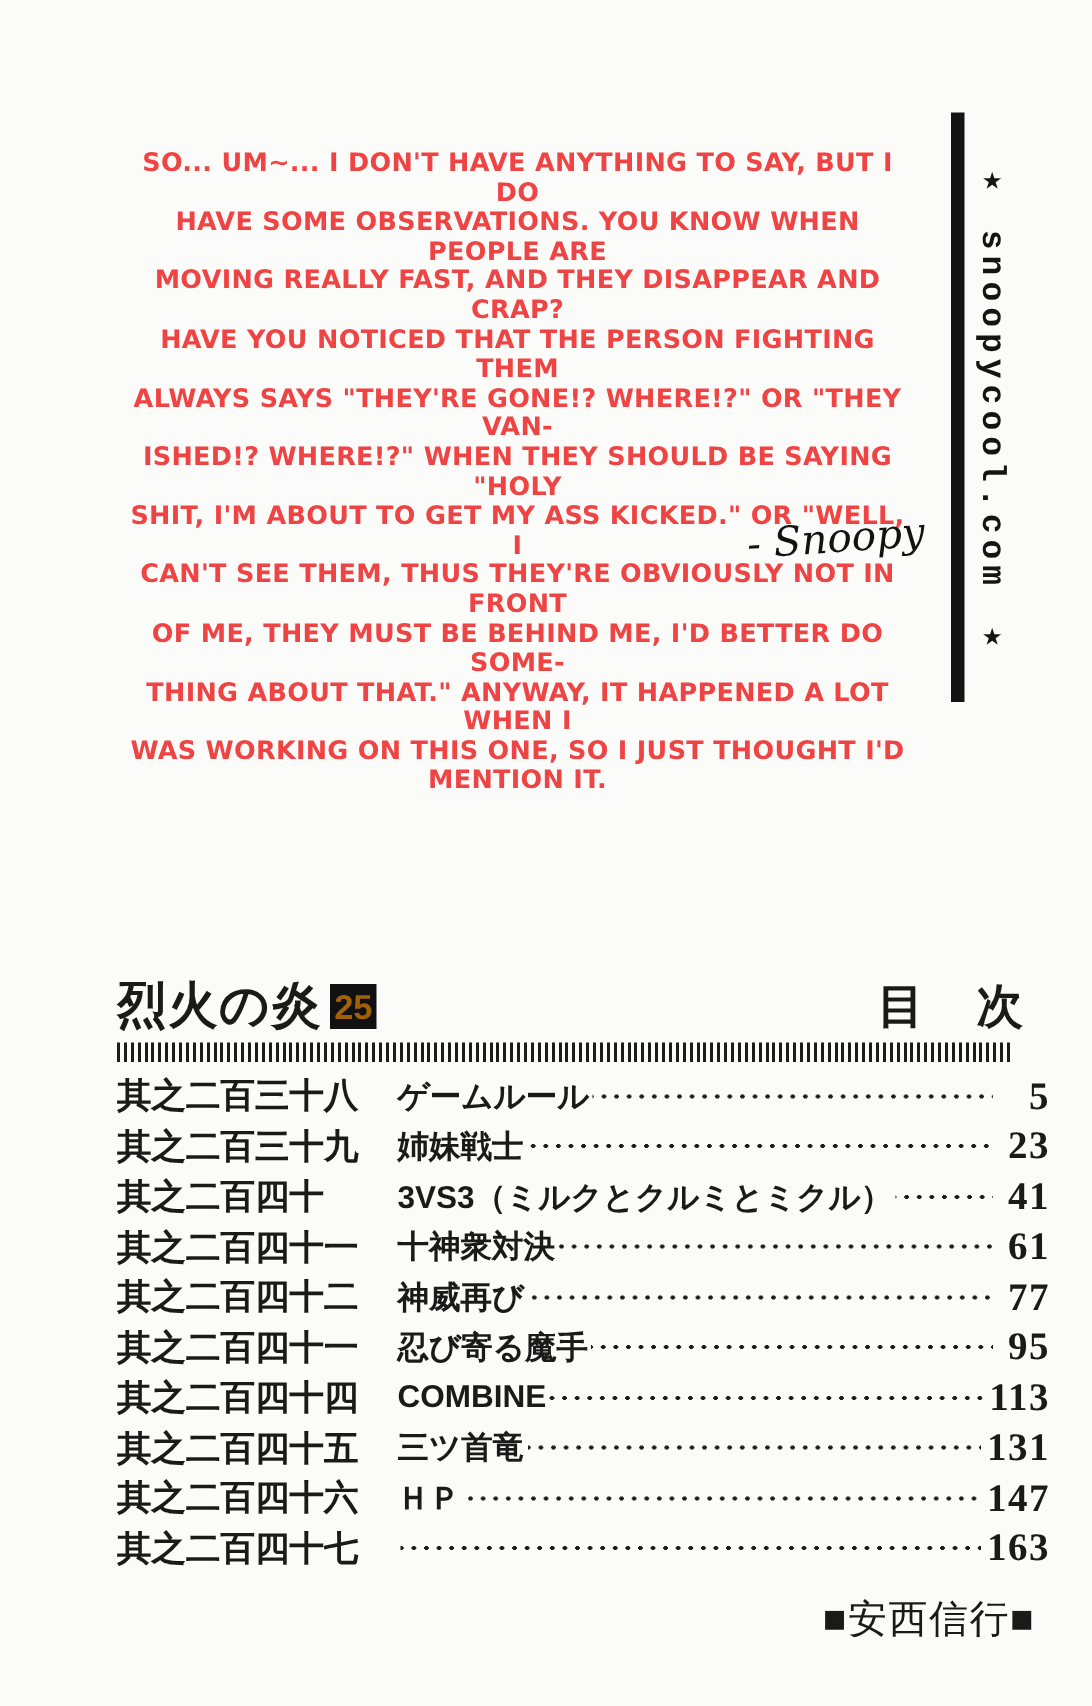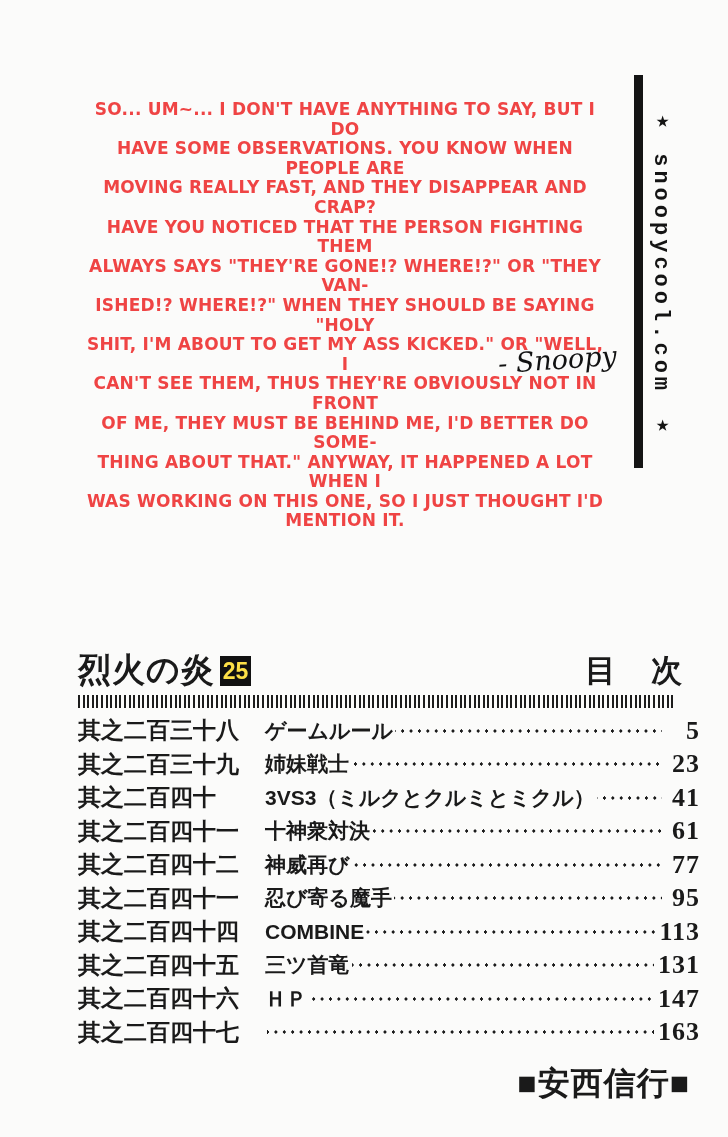--- a/index.html
+++ b/index.html
@@ -71,21 +71,21 @@
   }
   .series-title {
     font-weight: 700;
     font-size: 33px;
     letter-spacing: 1px;
     line-height: 1;
   }
   .volume-box {
     display: inline-block;
     background: #111;
-    color: #fde047;
+    color: #a16207;
     font-weight: 700;
     font-size: 23px;
     line-height: 1;
     padding: 4px 3px 3px 3px;
     margin-left: 5px;
     align-self: flex-end;
   }
   .toc-heading {
     margin-left: auto;
     font-weight: 700;
@@ -133,22 +133,22 @@
     text-align: right;
     font-family: "Liberation Serif", serif;
     font-weight: 700;
     font-size: 26px;
     letter-spacing: 1px;
   }
   .author-credit {
     margin-top: 13px;
     text-align: right;
     padding-right: 10px;
-    font-weight: 700;
-    font-size: 32px;
+    font-weight: 400;
+    font-size: 26px;
     letter-spacing: 1px;
   }
 </style>
 </head>
 <body>
 
 <div class="page">
 
   <div class="note">SO... UM~... I DON'T HAVE ANYTHING TO SAY, BUT I DO
 HAVE SOME OBSERVATIONS. YOU KNOW WHEN PEOPLE ARE

